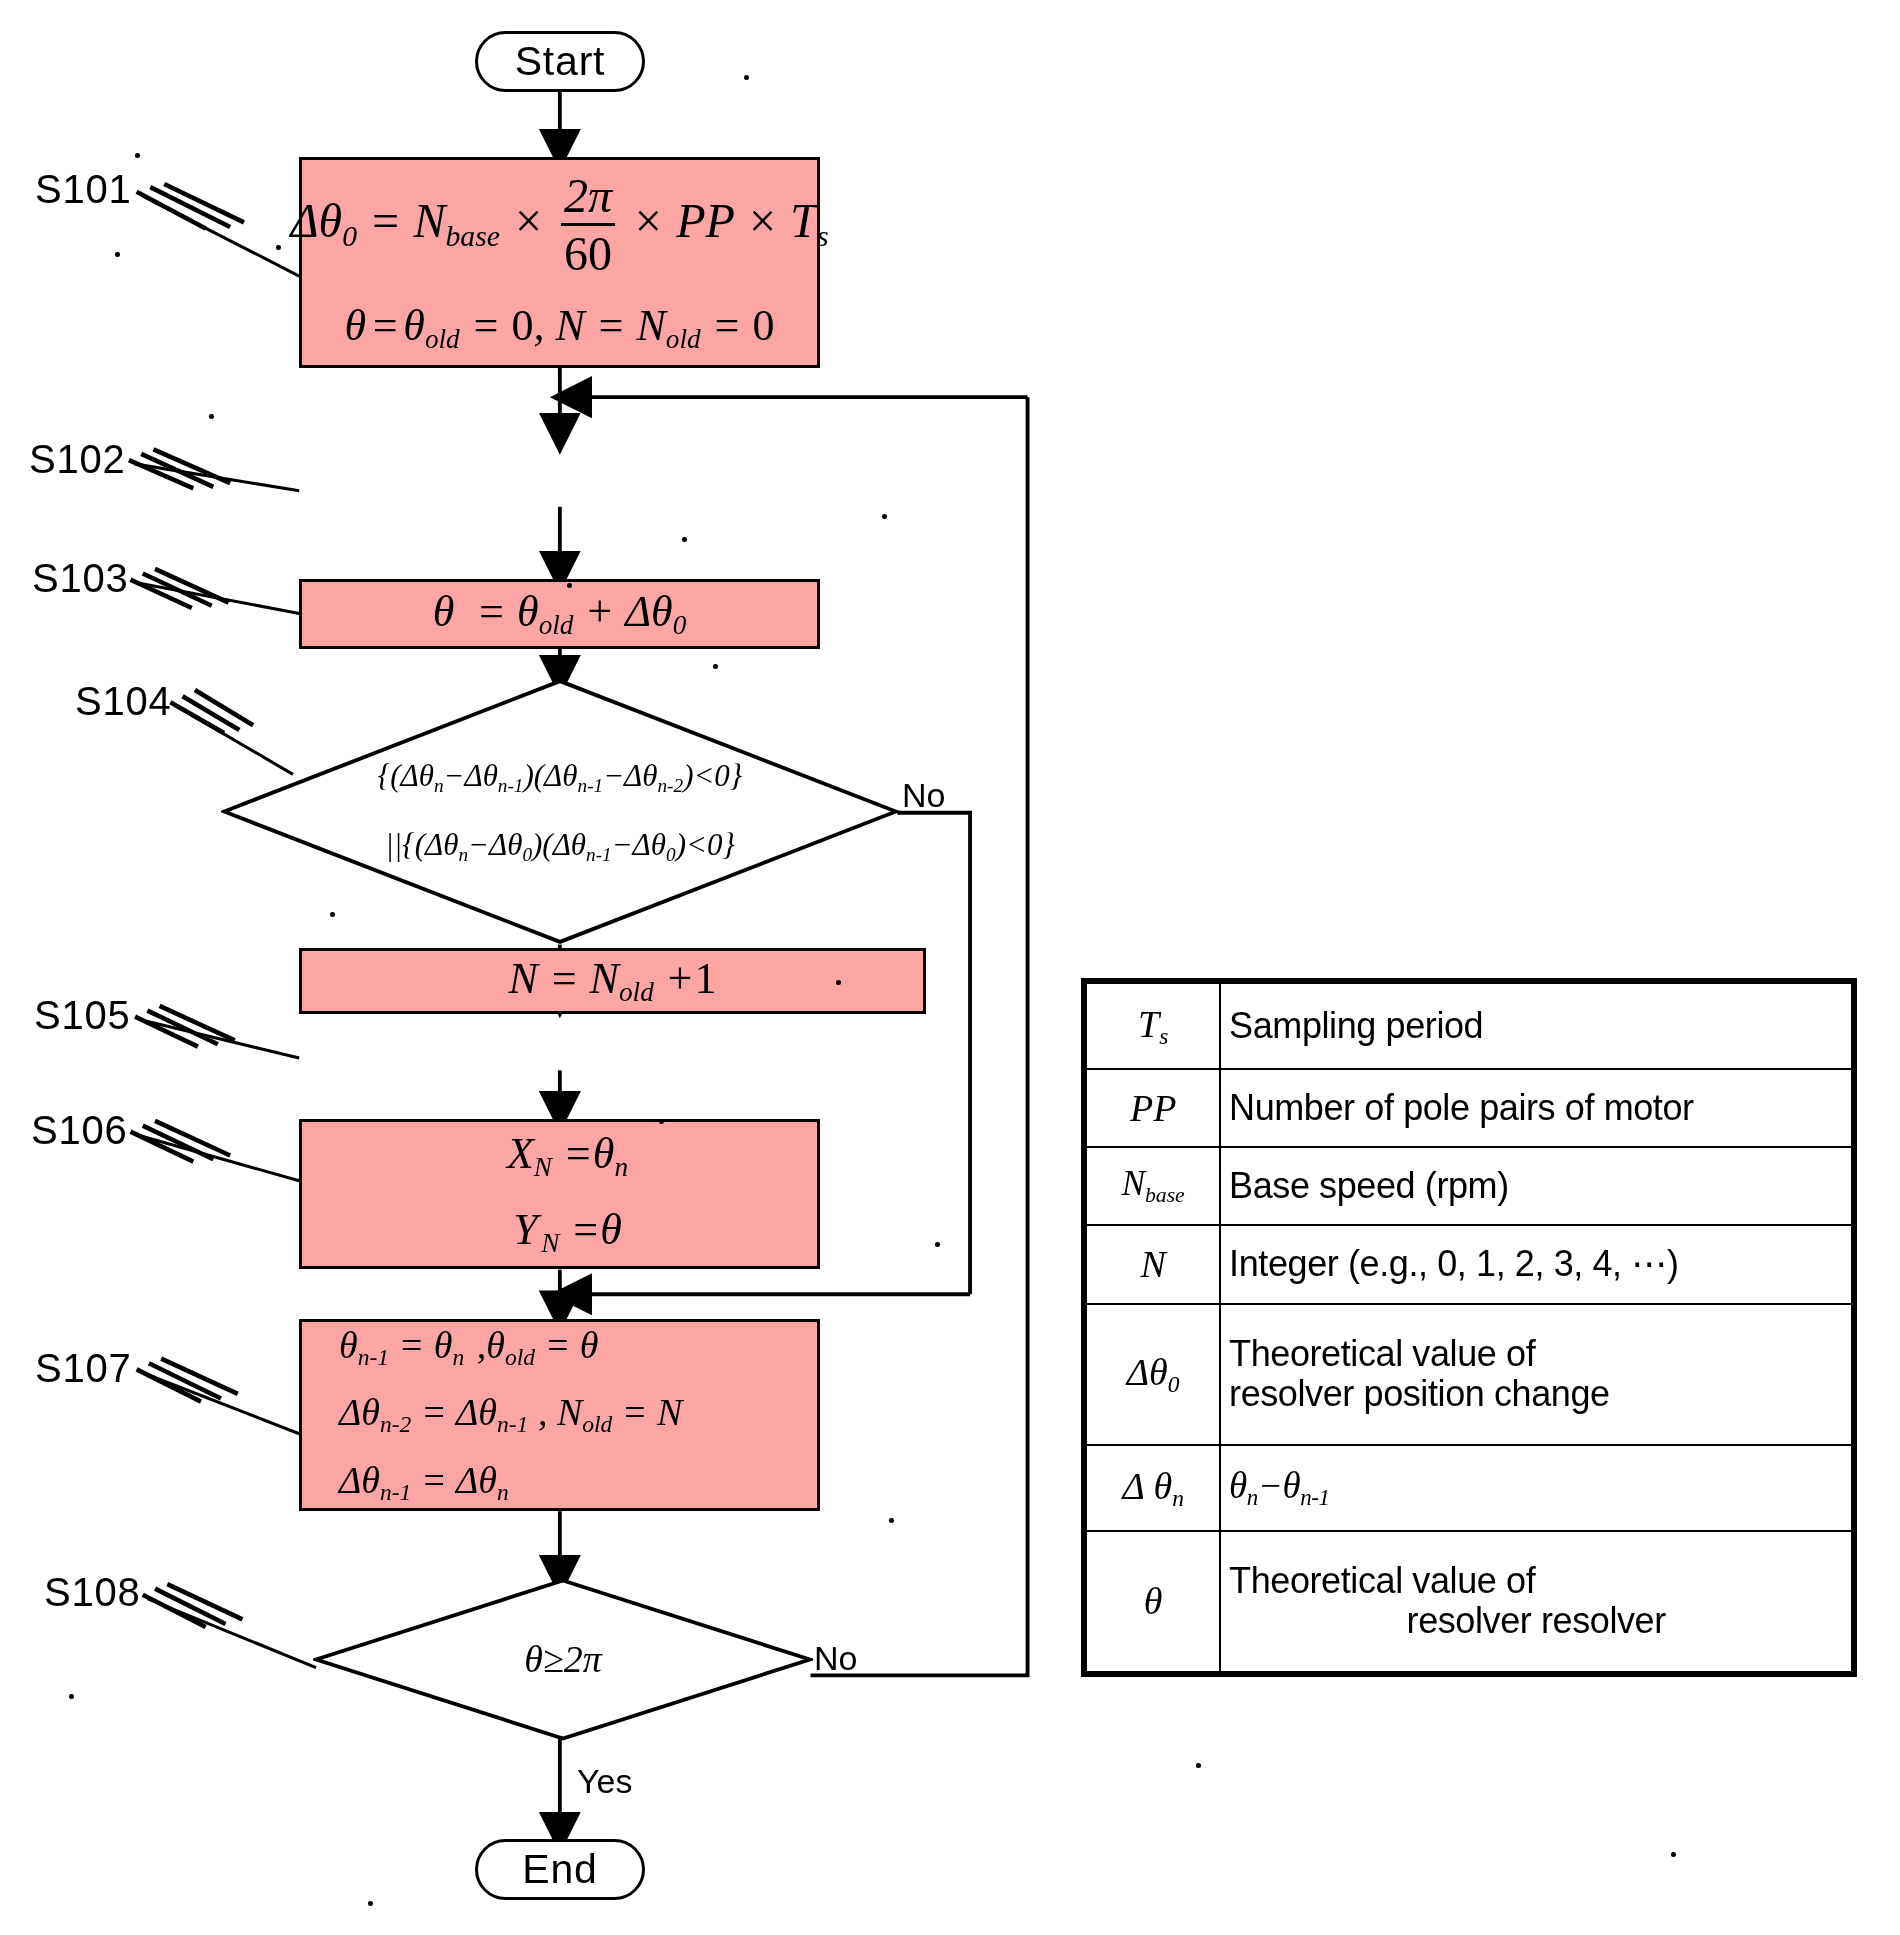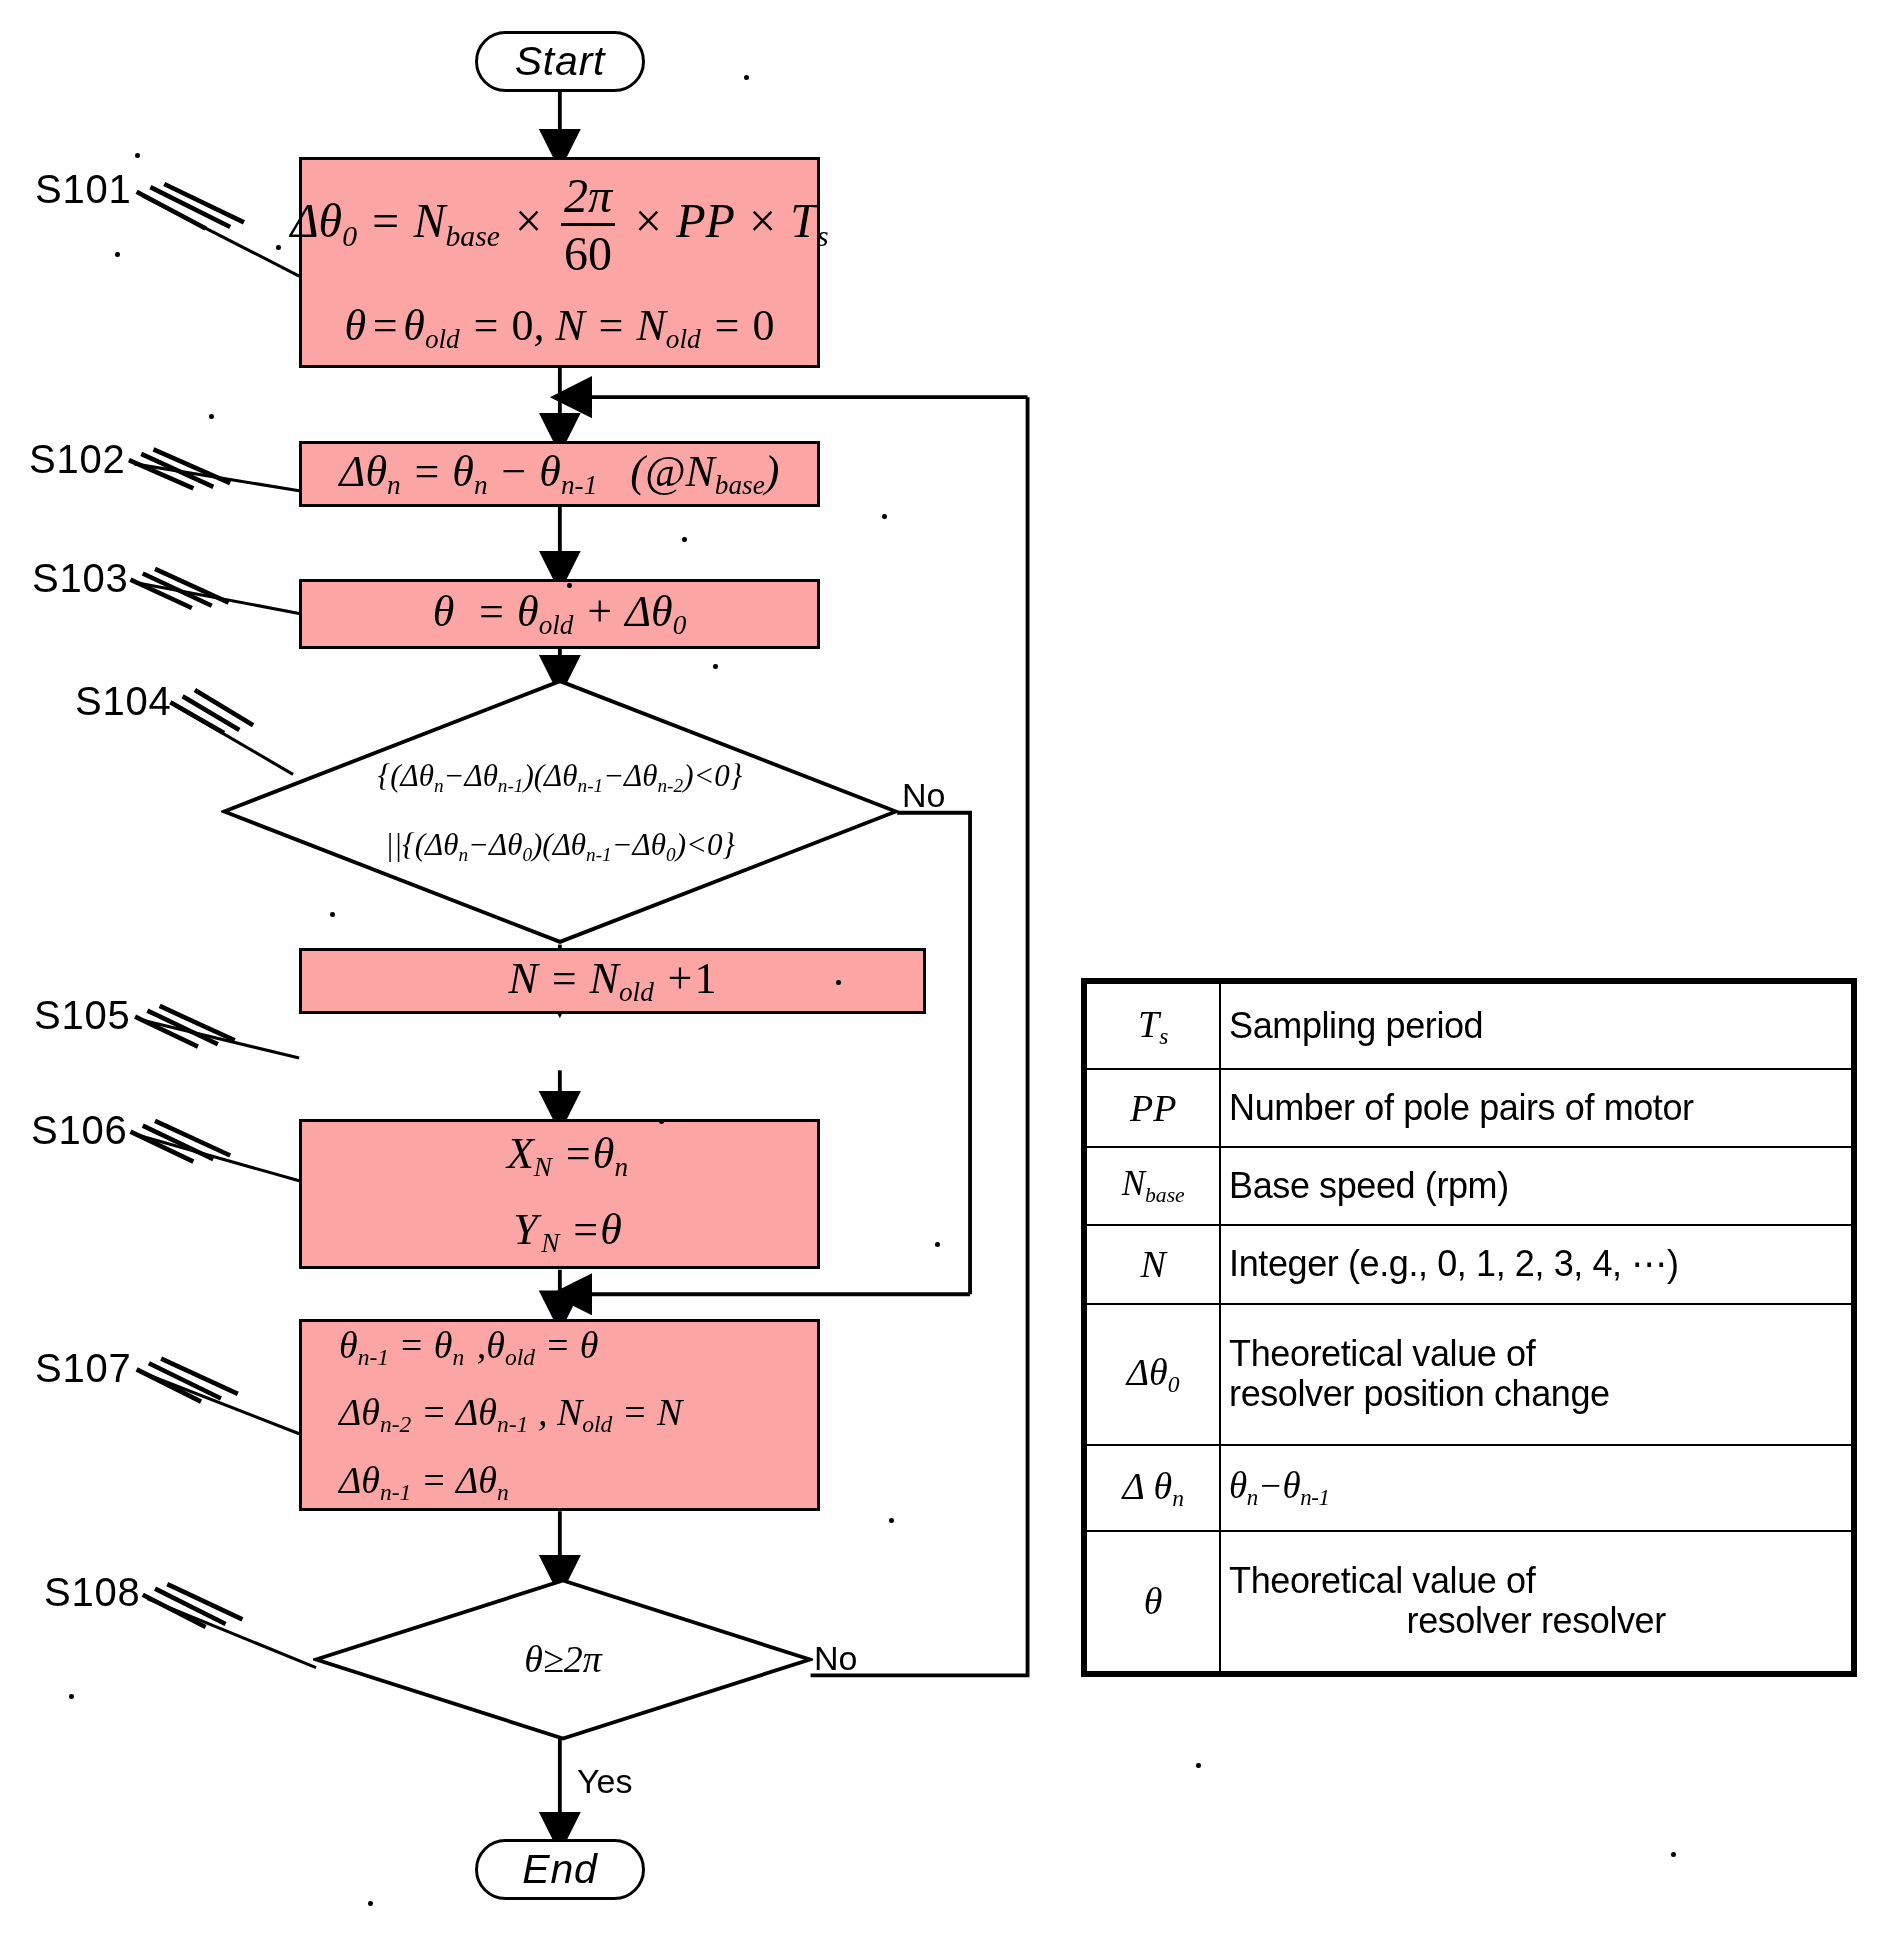--- a/index.html
+++ b/index.html
@@ -32,21 +32,20 @@
   .term{
     position:absolute;
     border:3.1px solid #000;
     background:#fff;
     box-sizing:border-box;
     display:flex;
     align-items:center;
     justify-content:center;
     font-size:41px;
     letter-spacing:0.8px;
-    font-style:italic;
   }
   .steplabel{
     position:absolute;
     font-size:40px;
     letter-spacing:0.8px;
     white-space:nowrap;
   }
   .brlabel{
     position:absolute;
     font-size:34px;
@@ -209,25 +208,20 @@
           <span class="num">2<i>π</i></span>
           <span class="den up">60</span>
         </span>
       × <i>PP</i> × <i>T</i><sub>s</sub>
     </div>
     <div class="mth l2">
       <i>θ</i> = <i>θ</i><sub>old</sub> = <span class="up">0</span>, <i>N</i> = <i>N</i><sub>old</sub> = <span class="up">0</span>
     </div>
   </div>
 
-  <div class="box" style="left:299px;top:441px;width:521px;height:66px;">
-    <div class="mth l2">
-      Δ<i>θ</i><sub>n</sub> = <i>θ</i><sub>n</sub> − <i>θ</i><sub>n-1</sub> &nbsp; (@<i>N</i><sub>base</sub>)
-    </div>
-  </div>
 
   <div class="box" style="left:299px;top:579px;width:521px;height:70px;">
     <div class="mth l2">
       <i>θ</i> &nbsp;= <i>θ</i><sub>old</sub> + Δ<i>θ</i><sub>0</sub>
     </div>
   </div>
 
   <div class="abs" style="left:221px;top:678px;width:678px;height:267px;">
     <svg width="678" height="267" viewBox="0 0 884 348" xmlns="http://www.w3.org/2000/svg">
       <polygon points="442,4 880,174 442,344 4,174" fill="#fff" stroke="#000" stroke-width="5"></polygon>

